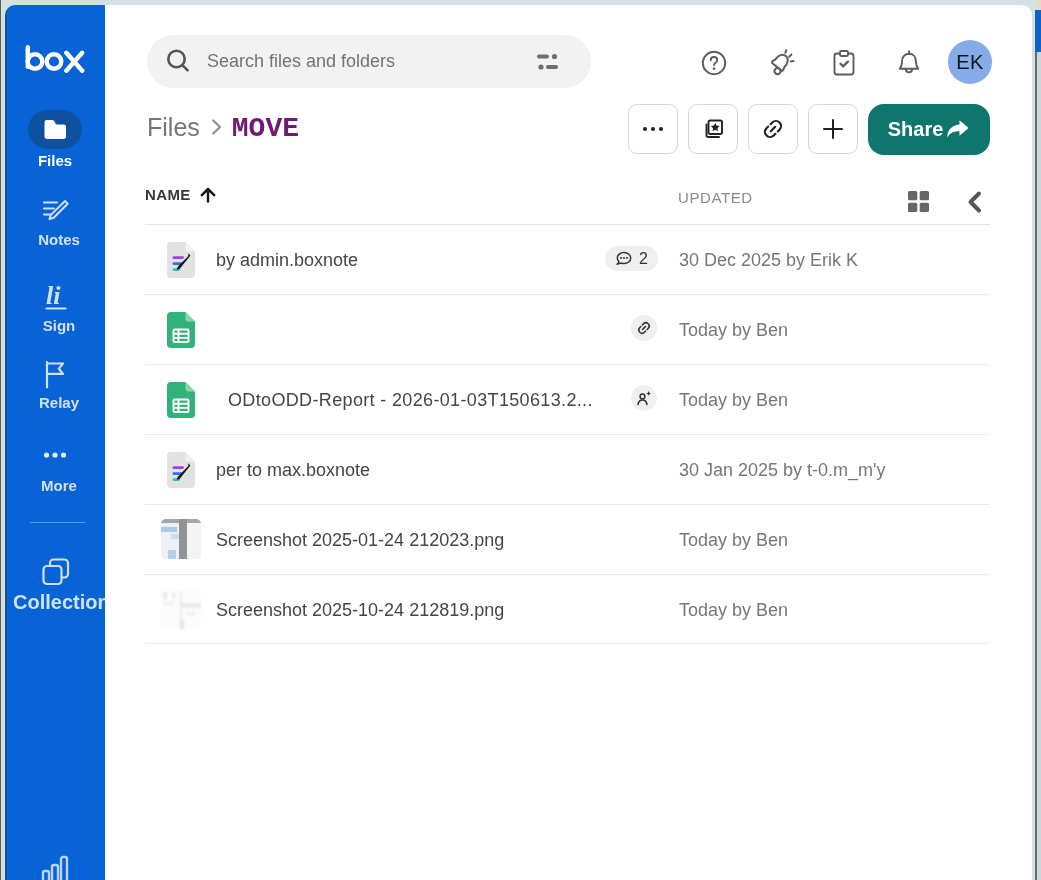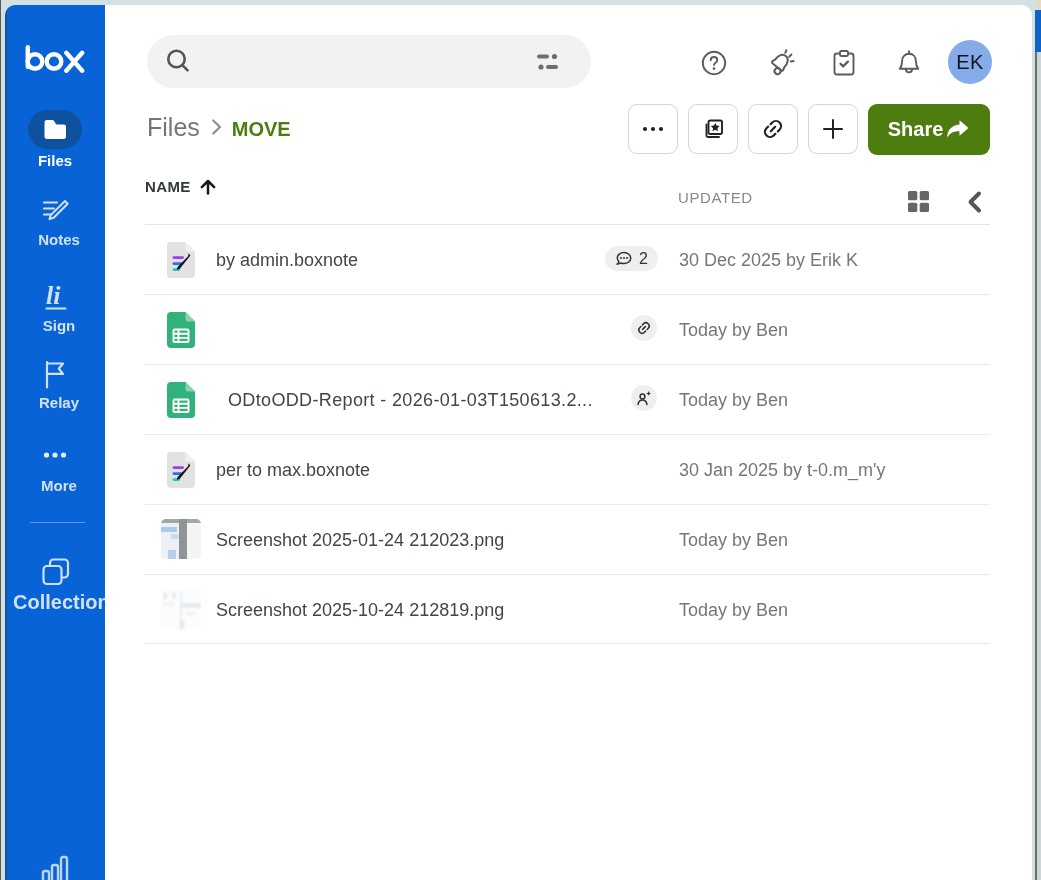--- a/index.html
+++ b/index.html
@@ -18,28 +18,28 @@
 
 .main { flex:1; background:#fff; position:relative; }
 .search { position:absolute; left:42px; top:30px; width:444px; height:53px; background:#f2f2f2; border-radius:27px; }
 .search .ph { position:absolute; left:60px; top:16px; font-size:18px; color:#737373; }
 .search svg.mag { position:absolute; left:18px; top:13px; }
 .search svg.flt { position:absolute; right:29px; top:15px; }
 .topico { position:absolute; top:44px; }
 .avatar { position:absolute; left:843px; top:35px; width:44px; height:44px; border-radius:50%; background:#85abe9; color:#101418; font-size:20px; font-weight:400; display:flex; align-items:center; justify-content:center; letter-spacing:0.5px; }
 
 .crumbs { position:absolute; left:42px; top:108px; font-size:25px; color:#767676; white-space:nowrap; }
-.crumbs b { color:#4d7c0f; font-weight:700; font-size:20px; }
+.crumbs b { color:#701a75; font-weight:700; font-size:28px;font-family:Liberation Mono, monospace; }
 
 .acts { position:absolute; top:99px; right:42px; display:flex; gap:10px; }
 .sqbtn { width:50px; height:50px; border:1px solid #d5d5d5; border-radius:9px; background:#fff; display:flex; align-items:center; justify-content:center; }
-.share { width:122px; height:51px; background:#4d7c0f; border-radius:9px; color:#fff; font-size:20px; font-weight:700; display:flex; align-items:center; justify-content:center; gap:3px; }
+.share { width:122px; height:51px; background:#0f766e; border-radius:16px; color:#fff; font-size:20px; font-weight:700; display:flex; align-items:center; justify-content:center; gap:3px; }
 
 .thead { position:absolute; left:40px; right:42px; top:171px; height:48px; }
-.thead .nm { position:absolute; left:0; top:2px; font-size:15px; font-weight:700; color:#32383e; letter-spacing:.4px; }
+.thead .nm { position:absolute; left:0; top:10px; font-size:15px; font-weight:700; color:#32383e; letter-spacing:.4px; }
 .thead .up { position:absolute; left:533px; top:13px; font-size:15px; color:#898989; letter-spacing:.6px; }
 .thead .gi { position:absolute; right:60px; top:14px; }
 .thead .ch { position:absolute; right:6px; top:14px; }
 .tbl { position:absolute; left:40px; right:42px; top:219px; }
 .row { height:70px; border-top:1px solid #eaeaea; position:relative; }
 .row:first-child { border-top:1px solid #e4e4e4; }
 .row.last { border-bottom:1px solid #eaeaea; }
 .ficon { position:absolute; left:22px; top:17px; }
 .thumb { position:absolute; left:16px; top:14px; width:40px; height:40px; border-radius:5px; overflow:hidden; filter:blur(0.6px); }
 .fname { position:absolute; left:71px; top:25px; font-size:18px; color:#41464b; max-width:384px; white-space:nowrap; overflow:hidden; text-overflow:ellipsis; }
@@ -126,20 +126,21 @@
         </svg>
     </div>
   </div>
 
   <div class="main">
     <div class="search">
       <svg class="mag" width="26" height="26" viewBox="0 0 26 26" fill="none" stroke="#555" stroke-width="2.6" stroke-linecap="round">
           <circle cx="11.5" cy="11" r="8.2"></circle>
           <path d="M17.6 17.3l5 5"></path>
         </svg>
+      <span class="ph">Search files and folders</span>
       <svg class="flt" width="26" height="24" viewBox="0 0 26 24" fill="#6e6e6e">
           <rect x="1" y="4.5" width="12" height="4" rx="2"></rect>
           <circle cx="18.5" cy="6.5" r="2.6"></circle>
           <rect x="10" y="15" width="12" height="4" rx="2"></rect>
           <circle cx="5" cy="17" r="2.6"></circle>
         </svg>
     </div>
 
     <svg class="topico" style="left:595px;" width="28" height="28" viewBox="0 0 28 28" fill="none" stroke="#5c5c5c" stroke-width="1.9">
         <circle cx="14" cy="14" r="11.2"></circle>

